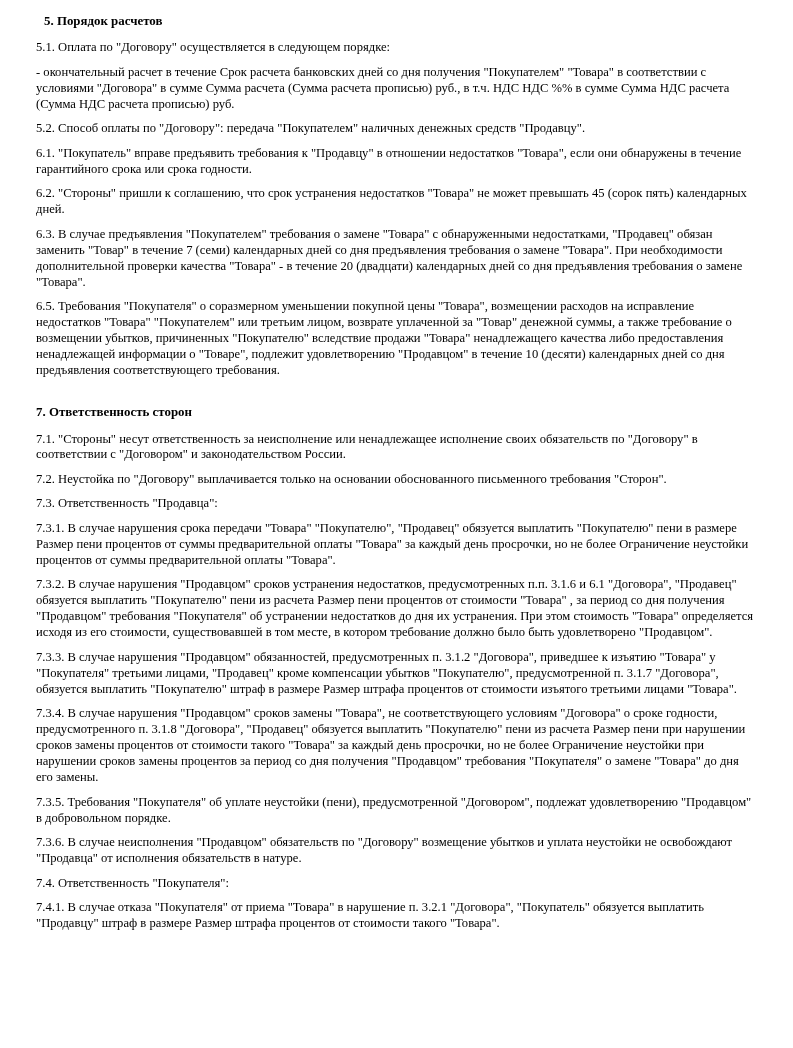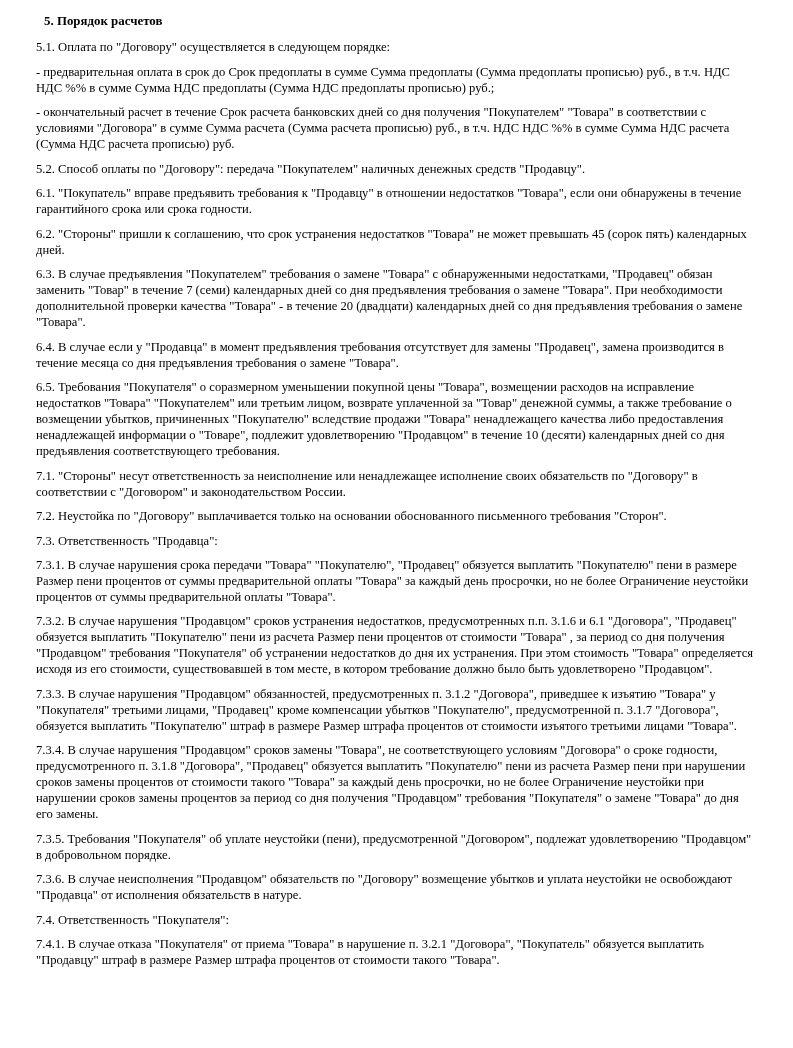--- a/index.html
+++ b/index.html
@@ -33,34 +33,33 @@
   }
 </style>
 </head>
 <body>
 
 <div class="page">
 
   <section>
     <h2 class="section-heading">5. Порядок расчетов</h2>
     <p class="para">5.1. Оплата по "Договору" осуществляется в следующем порядке:</p>
-    <p class="para">- предварительная оплата в срок до Срок предоплаты в сумме Сумма предоплаты (Сумма предоплаты прописью) руб., в т.ч. НДС НДС %% в сумме Сумма НДС предоплаты (Сумма НДС предоплаты прописью) руб.;</p>
     <p class="para">- окончательный расчет в течение Срок расчета банковских дней со дня получения "Покупателем" "Товара" в соответствии с условиями "Договора" в сумме Сумма расчета (Сумма расчета прописью) руб., в т.ч. НДС НДС %% в сумме Сумма НДС расчета (Сумма НДС расчета прописью) руб.</p>
     <p class="para">5.2. Способ оплаты по "Договору": передача "Покупателем" наличных денежных средств "Продавцу".</p>
   </section>
 
   <section>
     <p class="para">6.1. "Покупатель" вправе предъявить требования к "Продавцу" в отношении недостатков "Товара", если они обнаружены в течение гарантийного срока или срока годности.</p>
     <p class="para">6.2. "Стороны" пришли к соглашению, что срок устранения недостатков "Товара" не может превышать 45 (сорок пять) календарных дней.</p>
     <p class="para">6.3. В случае предъявления "Покупателем" требования о замене "Товара" с обнаруженными недостатками, "Продавец" обязан заменить "Товар" в течение 7 (семи) календарных дней со дня предъявления требования о замене "Товара". При необходимости дополнительной проверки качества "Товара" - в течение 20 (двадцати) календарных дней со дня предъявления требования о замене "Товара".</p>
-    <p class="para">6.4. В случае если у "Продавца" в момент предъявления требования отсутствует для замены "Продавец", замена производится в течение месяца со дня предъявления требования о замене "Товара".</p>
     <p class="para">6.5. Требования "Покупателя" о соразмерном уменьшении покупной цены "Товара", возмещении расходов на исправление недостатков "Товара" "Покупателем" или третьим лицом, возврате уплаченной за "Товар" денежной суммы, а также требование о возмещении убытков, причиненных "Покупателю" вследствие продажи "Товара" ненадлежащего качества либо предоставления ненадлежащей информации о "Товаре", подлежит удовлетворению "Продавцом" в течение 10 (десяти) календарных дней со дня предъявления соответствующего требования.</p>
   </section>
 
   <section>
+    <h2 class="section-heading">7. Ответственность сторон</h2>
     <p class="para">7.1. "Стороны" несут ответственность за неисполнение или ненадлежащее исполнение своих обязательств по "Договору" в соответствии с "Договором" и законодательством России.</p>
     <p class="para">7.2. Неустойка по "Договору" выплачивается только на основании обоснованного письменного требования "Сторон".</p>
     <p class="para">7.3. Ответственность "Продавца":</p>
     <p class="para">7.3.1. В случае нарушения срока передачи "Товара" "Покупателю", "Продавец" обязуется выплатить "Покупателю" пени в размере Размер пени процентов от суммы предварительной оплаты "Товара" за каждый день просрочки, но не более Ограничение неустойки процентов от суммы предварительной оплаты "Товара".</p>
     <p class="para">7.3.2. В случае нарушения "Продавцом" сроков устранения недостатков, предусмотренных п.п. 3.1.6 и 6.1 "Договора", "Продавец" обязуется выплатить "Покупателю" пени из расчета Размер пени процентов от стоимости "Товара" , за период со дня получения "Продавцом" требования "Покупателя" об устранении недостатков до дня их устранения. При этом стоимость "Товара" определяется исходя из его стоимости, существовавшей в том месте, в котором требование должно было быть удовлетворено "Продавцом".</p>
     <p class="para">7.3.3. В случае нарушения "Продавцом" обязанностей, предусмотренных п. 3.1.2 "Договора", приведшее к изъятию "Товара" у "Покупателя" третьими лицами, "Продавец" кроме компенсации убытков "Покупателю", предусмотренной п. 3.1.7 "Договора", обязуется выплатить "Покупателю" штраф в размере Размер штрафа процентов от стоимости изъятого третьими лицами "Товара".</p>
     <p class="para">7.3.4. В случае нарушения "Продавцом" сроков замены "Товара", не соответствующего условиям "Договора" о сроке годности, предусмотренного п. 3.1.8 "Договора", "Продавец" обязуется выплатить "Покупателю" пени из расчета Размер пени при нарушении сроков замены процентов от стоимости такого "Товара"  за каждый день просрочки, но не более Ограничение неустойки при нарушении сроков замены процентов за период со дня получения "Продавцом" требования "Покупателя" о замене "Товара" до дня его замены.</p>
     <p class="para">7.3.5. Требования "Покупателя" об уплате неустойки (пени), предусмотренной "Договором", подлежат удовлетворению "Продавцом" в добровольном порядке.</p>
     <p class="para">7.3.6. В случае неисполнения "Продавцом" обязательств по "Договору" возмещение убытков и уплата неустойки не освобождают "Продавца" от исполнения обязательств в натуре.</p>
     <p class="para">7.4. Ответственность "Покупателя":</p>

